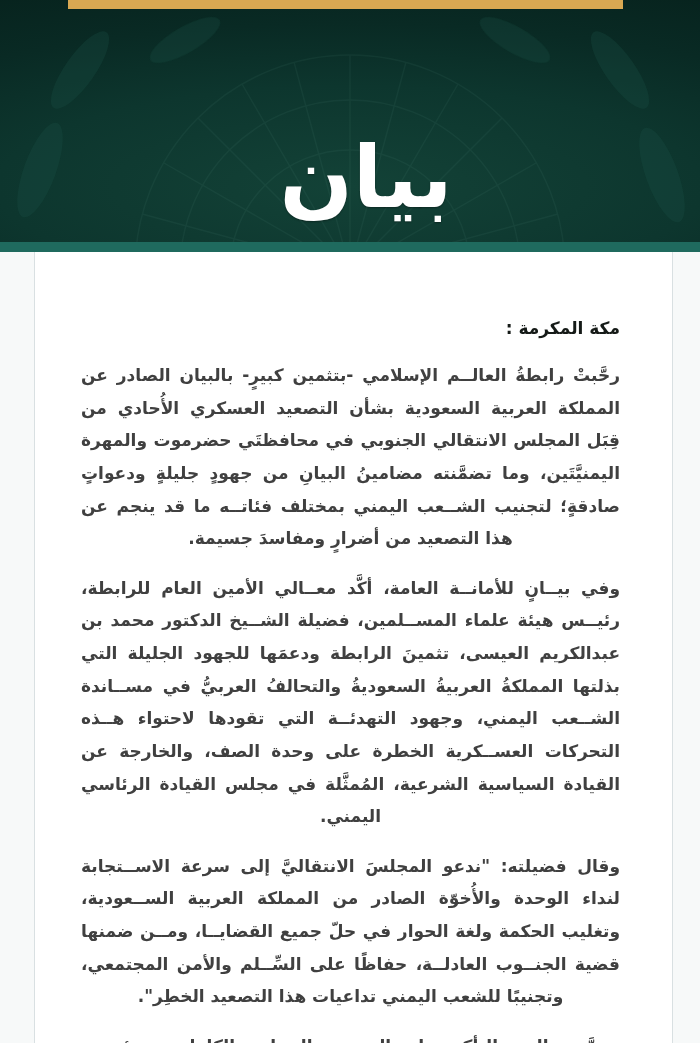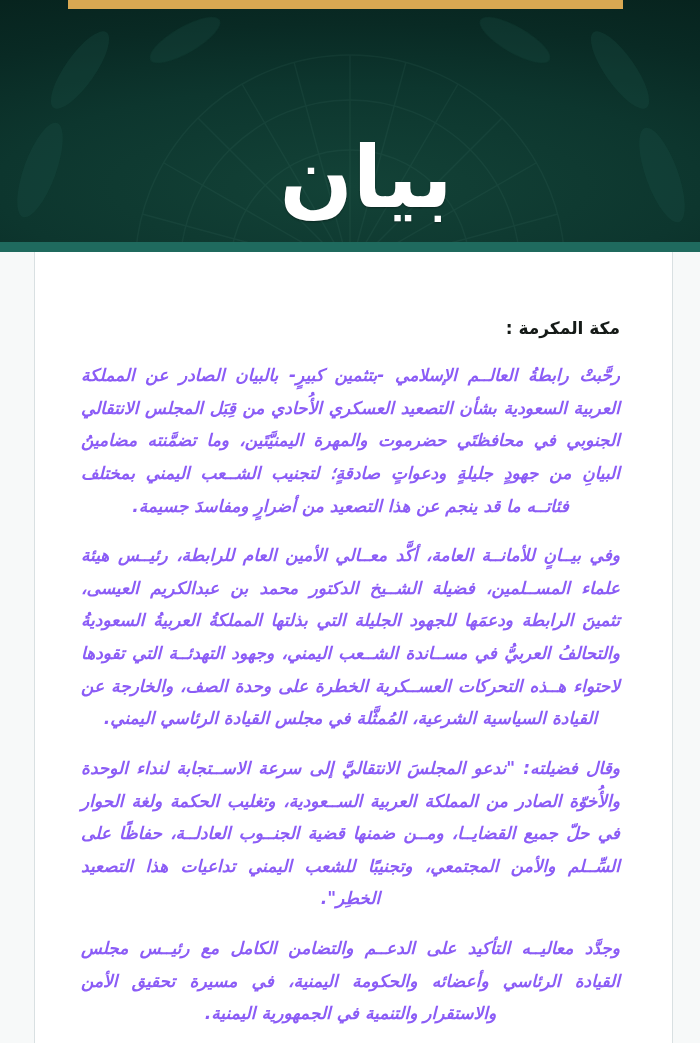--- a/index.html
+++ b/index.html
@@ -29,23 +29,22 @@
     position:absolute;top:0;left:34px;width:639px;height:791px;background:#ffffff;
     border-left:1px solid #d9e0e2;border-right:1px solid #d9e0e2;box-sizing:border-box;
     padding:66px 52px 0 46px;
   }
   .location{
     direction:rtl;text-align:right;font-size:17px;font-weight:bold;color:#151a17;
     margin:0 0 21px 0;
   }
   .para{
     direction:rtl;text-align:justify;text-align-last:center;
-    font-size:17px;font-weight:bold;color:#8b5cf6;line-height:1.92;
+    font-size:17px;font-weight:bold;color:#404040;line-height:1.92;
     margin:0 0 17px 0;
-    font-style:italic;
   }
 </style>
 </head>
 <body>
 
 <div class="page">
 
   <div class="header">
     <svg class="pattern" viewBox="0 0 700 252" aria-hidden="true">
 

